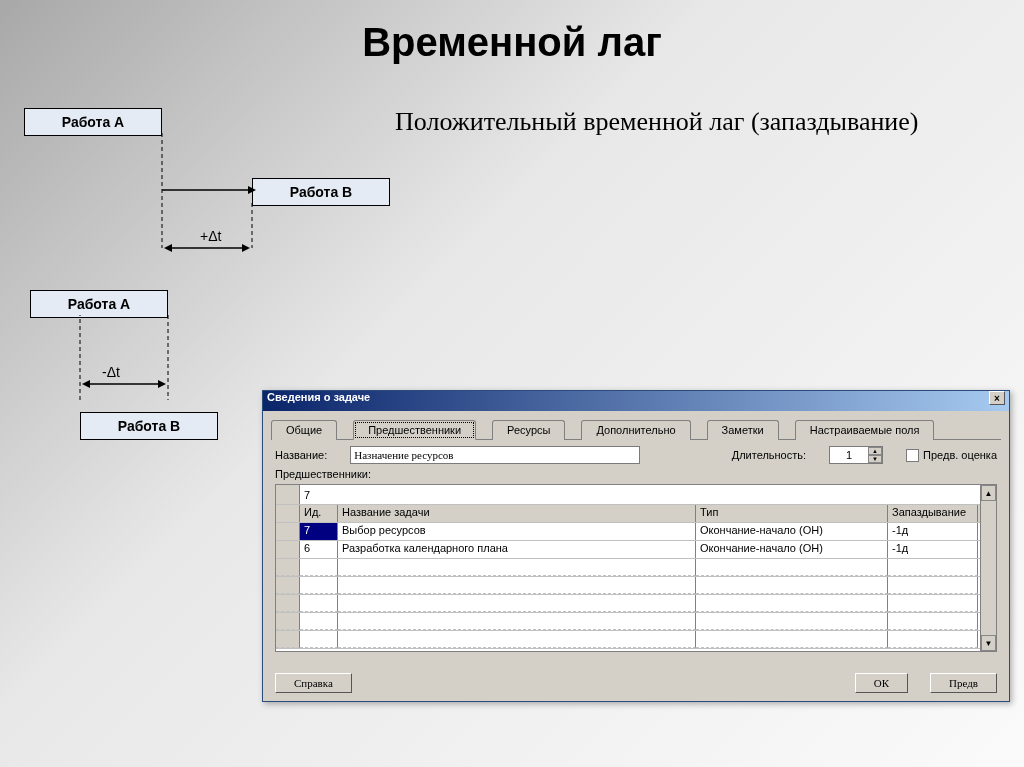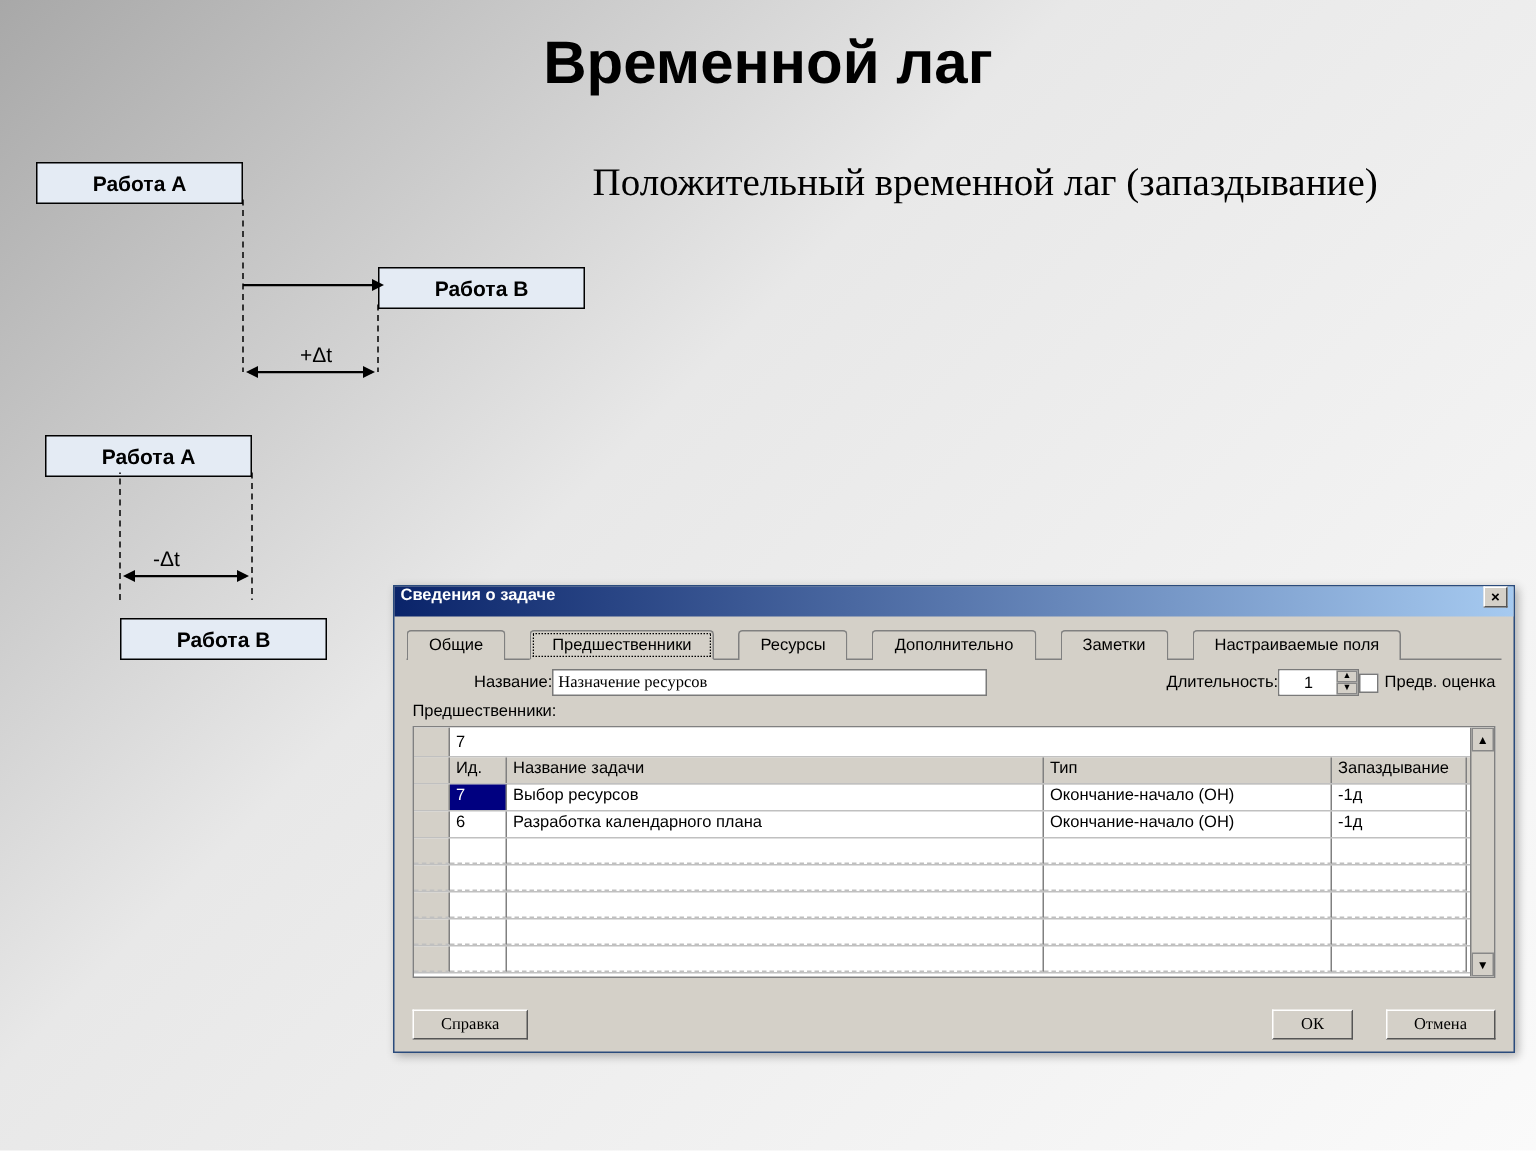--- a/index.html
+++ b/index.html
@@ -107,22 +107,21 @@
     border-bottom: 1px solid #d4d0c8;
     font-weight: normal;
     z-index: 2;
     outline: 1px dotted #000;
     outline-offset: -3px;
   }
   .form-row {
     display: flex;
     align-items: center;
     padding: 6px 12px 2px 12px;
-    gap: 0;
-    margin-left: 41px;
+    gap: 23px;
   }
   .form-row label { font-size: 11px; }
   .text-input {
     background: #fff;
     border: 1px solid #7a7a7a;
     height: 18px;
     padding: 1px 3px;
     font-size: 11px;
     font-family: Tahoma;
   }
@@ -345,16 +344,16 @@
     <div class="scrollbar-v">
       <span>▲</span>
       <span>▼</span>
     </div>
   </div>
 
   <div class="button-row">
     <button class="btn">Справка</button>
     <div class="btn-group">
       <button class="btn">ОК</button>
-      <button class="btn">Отмена</button>
+      <button class="btn">Предв</button>
     </div>
   </div>
 </div>
 
 </body></html>

